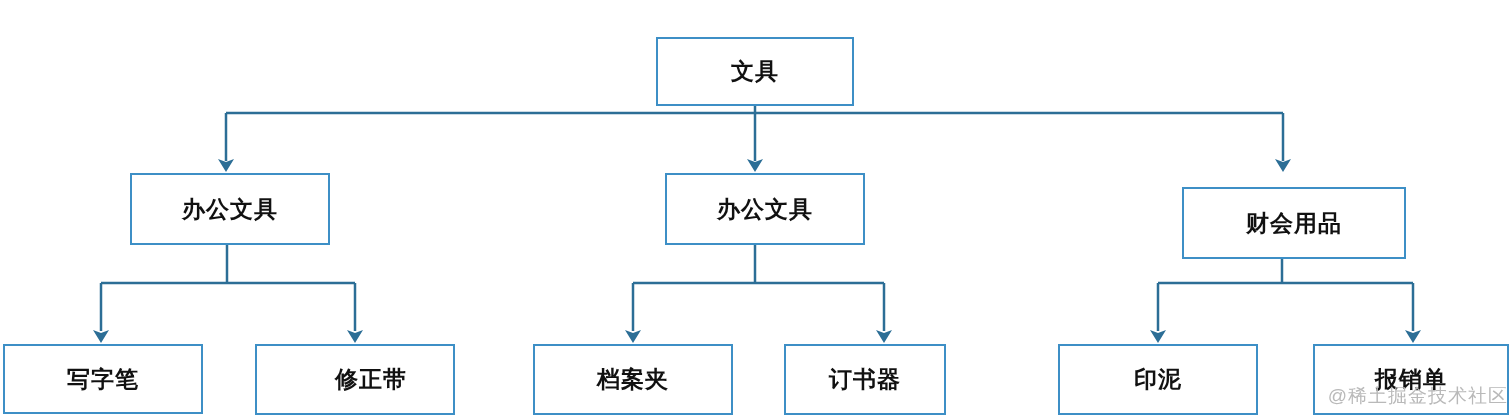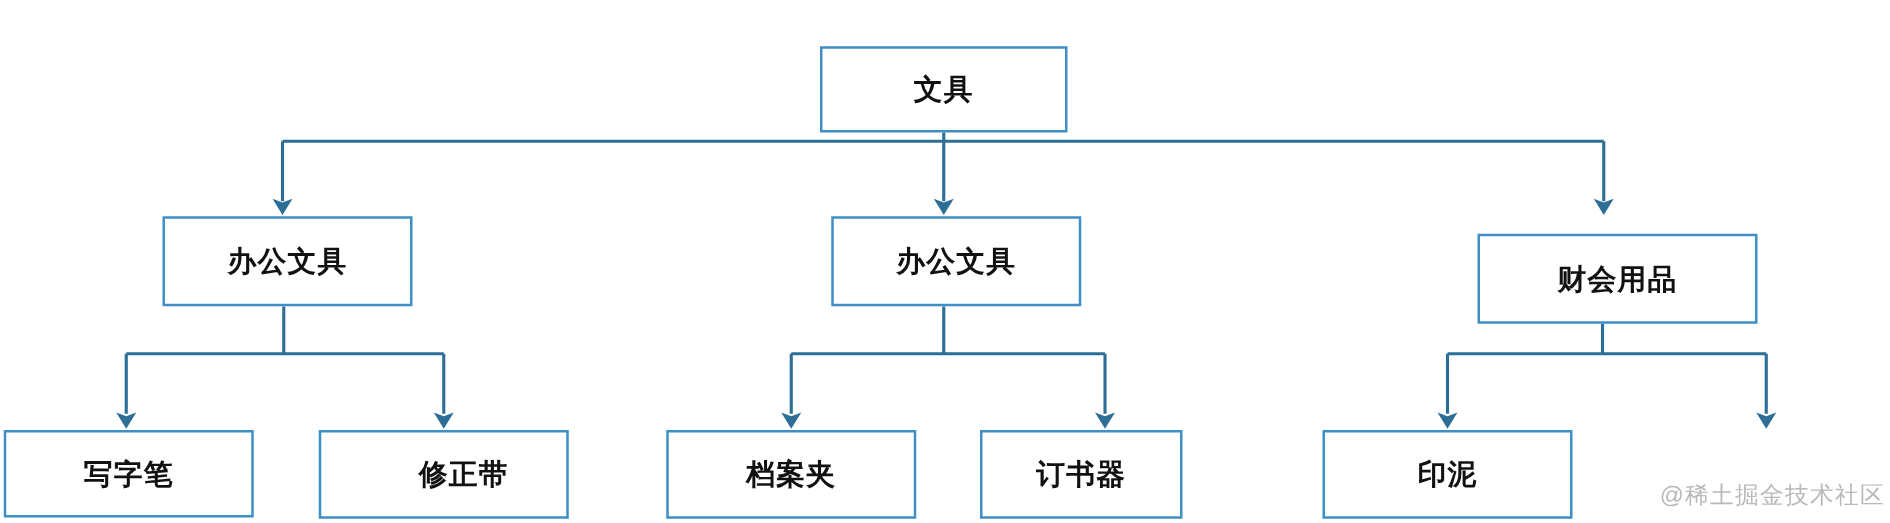--- a/index.html
+++ b/index.html
@@ -116,16 +116,19 @@
   </div>
   <div class="node" style="left:533px; top:344px; width:200px; height:71px;">
     <span>档案夹</span>
   </div>
   <div class="node" style="left:784px; top:344px; width:162px; height:71px;">
     <span>订书器</span>
   </div>
   <div class="node" style="left:1058px; top:344px; width:200px; height:71px;">
     <span>印泥</span>
   </div>
+  <div class="node" style="left:1313px; top:344px; width:196px; height:71px;">
+    <span>报销单</span>
+  </div>
 
   <div class="watermark">@稀土掘金技术社区</div>
 
 </div>
 
 </body></html>

